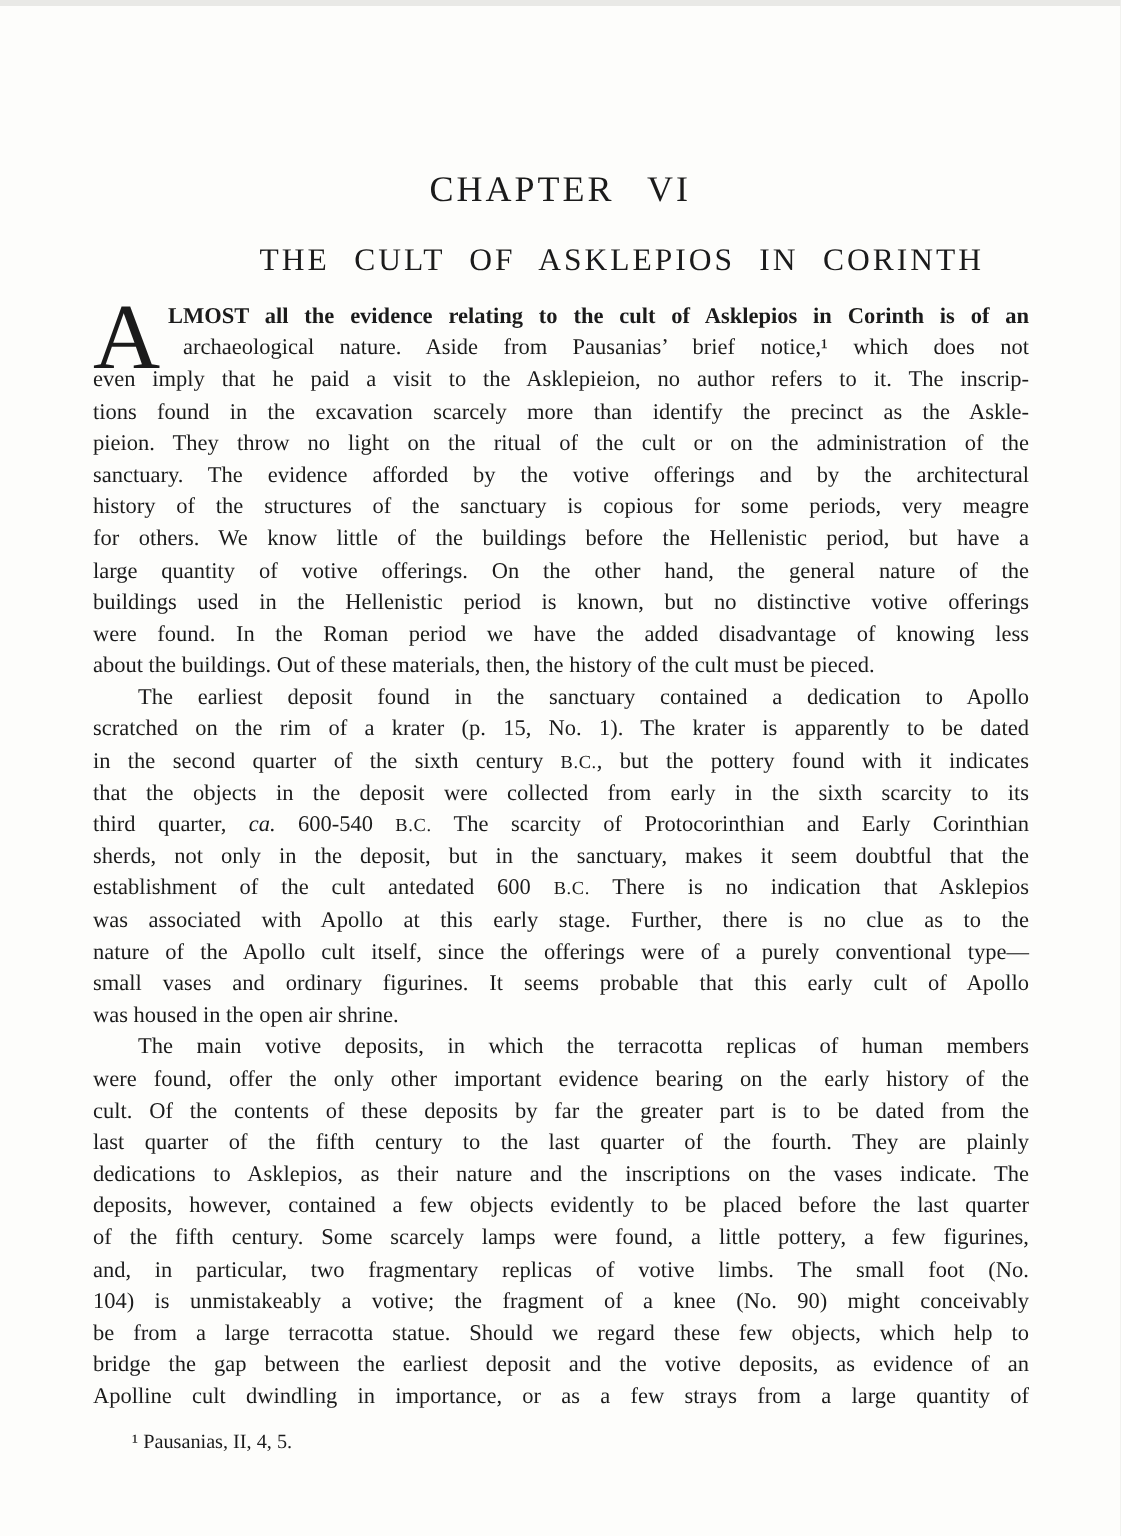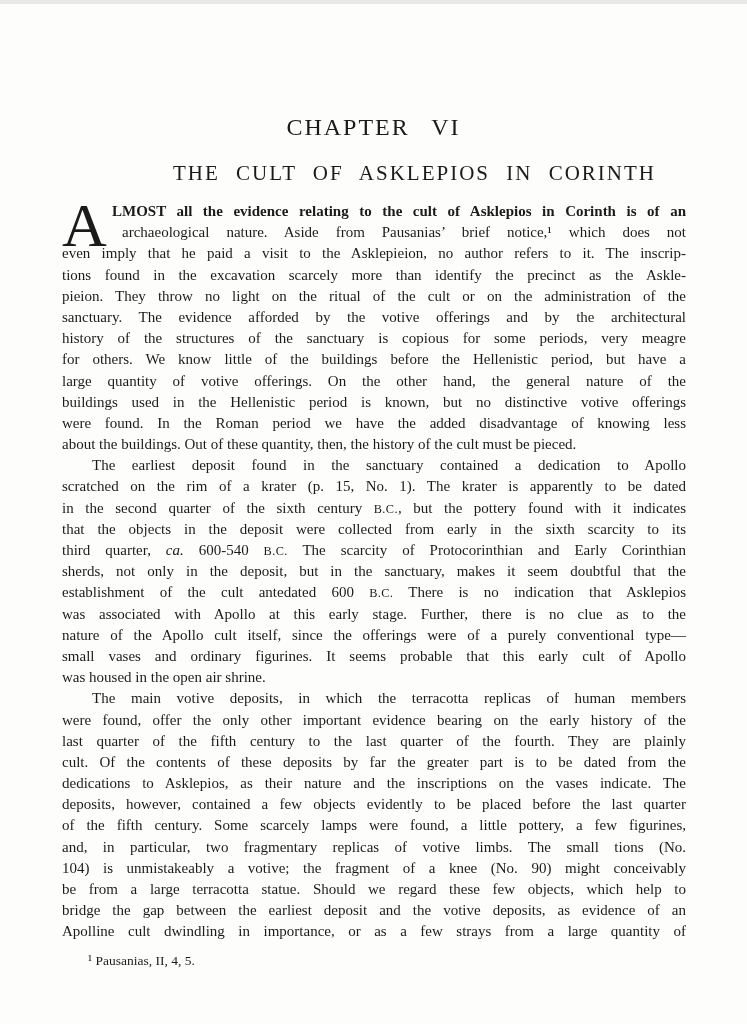--- a/index.html
+++ b/index.html
@@ -65,44 +65,44 @@
         <div class="line dc2">archaeological nature.  Aside from Pausanias’ brief notice,¹ which does not</div>
         <div class="line">even imply that he paid a visit to the Asklepieion, no author refers to it.  The inscrip-</div>
         <div class="line">tions found in the excavation scarcely more than identify the precinct as the Askle-</div>
         <div class="line">pieion.  They throw no light on the ritual of the cult or on the administration of the</div>
         <div class="line">sanctuary.  The evidence afforded by the votive offerings and by the architectural</div>
         <div class="line">history of the structures of the sanctuary is copious for some periods, very meagre</div>
         <div class="line">for others.  We know little of the buildings before the Hellenistic period, but have a</div>
         <div class="line">large quantity of votive offerings.  On the other hand, the general nature of the</div>
         <div class="line">buildings used in the Hellenistic period is known, but no distinctive votive offerings</div>
         <div class="line">were found.  In the Roman period we have the added disadvantage of knowing less</div>
-        <div class="line end">about the buildings.  Out of these quantity, then, the history of the cult must be pieced.</div>
+        <div class="line end">about the buildings.  Out of these materials, then, the history of the cult must be pieced.</div>
       </div>
       <div class="para">
         <div class="line first-indent">The earliest deposit found in the sanctuary contained a dedication to Apollo</div>
         <div class="line">scratched on the rim of a krater (p. 15, No. 1).  The krater is apparently to be dated</div>
         <div class="line">in the second quarter of the sixth century <span class="sc">B.C.</span>, but the pottery found with it indicates</div>
         <div class="line">that the objects in the deposit were collected from early in the sixth scarcity to its</div>
         <div class="line">third quarter, <em>ca.</em> 600-540 <span class="sc">B.C.</span>  The scarcity of Protocorinthian and Early Corinthian</div>
         <div class="line">sherds, not only in the deposit, but in the sanctuary, makes it seem doubtful that the</div>
         <div class="line">establishment of the cult antedated 600 <span class="sc">B.C.</span>  There is no indication that Asklepios</div>
         <div class="line">was associated with Apollo at this early stage.  Further, there is no clue as to the</div>
         <div class="line">nature of the Apollo cult itself, since the offerings were of a purely conventional type—</div>
         <div class="line">small vases and ordinary figurines.  It seems probable that this early cult of Apollo</div>
         <div class="line end">was housed in the open air shrine.</div>
       </div>
       <div class="para">
         <div class="line first-indent">The main votive deposits, in which the terracotta replicas of human members</div>
         <div class="line">were found, offer the only other important evidence bearing on the early history of the</div>
+        <div class="line">cult.  Of the contents of these deposits by far the greater part is to be dated from the</div>
         <div class="line">last quarter of the fifth century to the last quarter of the fourth.  They are plainly</div>
-        <div class="line">cult.  Of the contents of these deposits by far the greater part is to be dated from the</div>
         <div class="line">dedications to Asklepios, as their nature and the inscriptions on the vases indicate.  The</div>
         <div class="line">deposits, however, contained a few objects evidently to be placed before the last quarter</div>
         <div class="line">of the fifth century.  Some scarcely lamps were found, a little pottery, a few figurines,</div>
-        <div class="line">and, in particular, two fragmentary replicas of votive limbs.  The small tions (No.</div>
+        <div class="line">and, in particular, two fragmentary replicas of votive limbs.  The small foot (No.</div>
         <div class="line">104) is unmistakeably a votive; the fragment of a knee (No. 90) might conceivably</div>
         <div class="line">be from a large terracotta statue.  Should we regard these few objects, which help to</div>
         <div class="line">bridge the gap between the earliest deposit and the votive deposits, as evidence of an</div>
         <div class="line">Apolline cult dwindling in importance, or as a few strays from a large quantity of</div>
       </div>
     </div>
   <div class="footnote">¹ Pausanias, II, 4, 5.</div>
 </div>
 
 </body></html>

